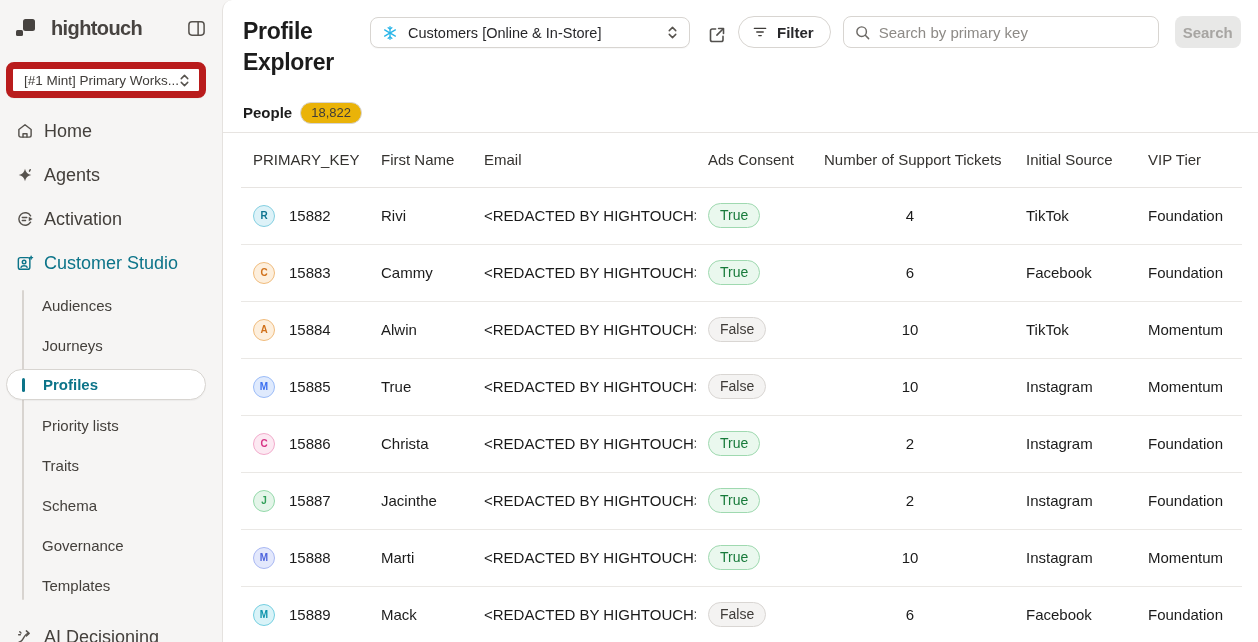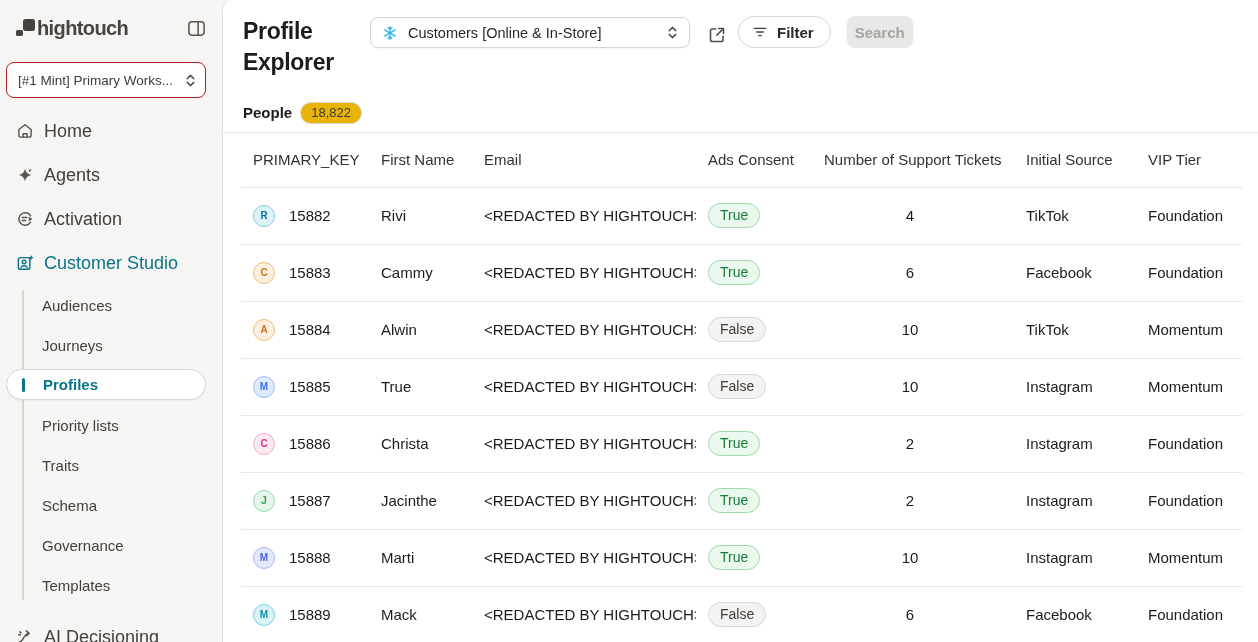--- a/index.html
+++ b/index.html
@@ -8,30 +8,30 @@
     display:flex;
     font-family:"Liberation Sans", sans-serif;
     background:#f6f5f4;
     color:#1b1b1b;
     -webkit-font-smoothing:antialiased;
   }
 
   
   .sidebar { width:222px; flex-shrink:0; background:#f6f5f4; position:relative; overflow:hidden; }
   .logo-row { display:flex; align-items:center; justify-content:space-between; padding:16px 14px 0 16px; height:40px; }
-  .logo { display:flex; align-items:center; gap:1px; cursor:pointer;justify-content:space-between; }
+  .logo { display:flex; align-items:center; gap:15px; cursor:pointer;justify-content:space-between; }
   .logo-mark { position:relative; width:20px; height:20px; }
   .logo-mark .big { position:absolute; top:1px; right:1px; width:12px; height:12px; border-radius:2.5px; background:#474340; }
   .logo-mark .small { position:absolute; bottom:2px; left:0; width:6.5px; height:6.5px; border-radius:1.5px; background:#474340; }
   .logo-text { font-size:20px; font-weight:700; letter-spacing:-0.6px; color:#474340; }
   .icon-btn { background:none; border:none; cursor:pointer; color:#57534e; display:flex; align-items:center; padding:2px; }
 
   .workspace {
     margin:22px 6px 0 6px; width:200px; height:36px;
-    background:#fff; border:1px solid #b91c1c; border-radius:8px;
+    background:#fff; border:7px solid #b91c1c; border-radius:8px;
     display:flex; align-items:center; justify-content:space-between;
     padding:0 8px 0 11px; cursor:pointer;
     font-family:inherit; font-size:13.5px; color:#3f3c39;
     box-shadow:0 1px 1px rgba(0,0,0,0.03);
   }
   .workspace span { white-space:nowrap; overflow:hidden; }
 
   .nav { margin-top:11px; }
   .nav-item {
     height:44px; display:flex; align-items:center; gap:10px;
@@ -298,20 +298,29 @@
       <span>
         <svg width="16" height="16" viewBox="0 0 20 20" fill="none" stroke="#3f3c39" stroke-width="1.8" stroke-linecap="round">
             <line x1="3" y1="5.5" x2="17" y2="5.5"></line>
             <line x1="6" y1="10" x2="14" y2="10"></line>
             <line x1="8.5" y1="14.5" x2="11.5" y2="14.5"></line>
           </svg>
       </span>
       <span>Filter</span>
     </button>
 
+    <div class="search-box">
+      <span>
+        <svg width="17" height="17" viewBox="0 0 20 20" fill="none" stroke="#6b6864" stroke-width="1.7" stroke-linecap="round">
+            <circle cx="9" cy="9" r="5.6"></circle>
+            <line x1="13.3" y1="13.3" x2="17.2" y2="17.2"></line>
+          </svg>
+      </span>
+      <input type="text" placeholder="Search by primary key" style="">
+    </div>
 
     <button class="search-btn">Search</button>
   </div>
 
   <div class="tabs-row">
     <span class="tab-label">People</span>
     <span class="count-badge">18,822</span>
   </div>
 
   <table>

